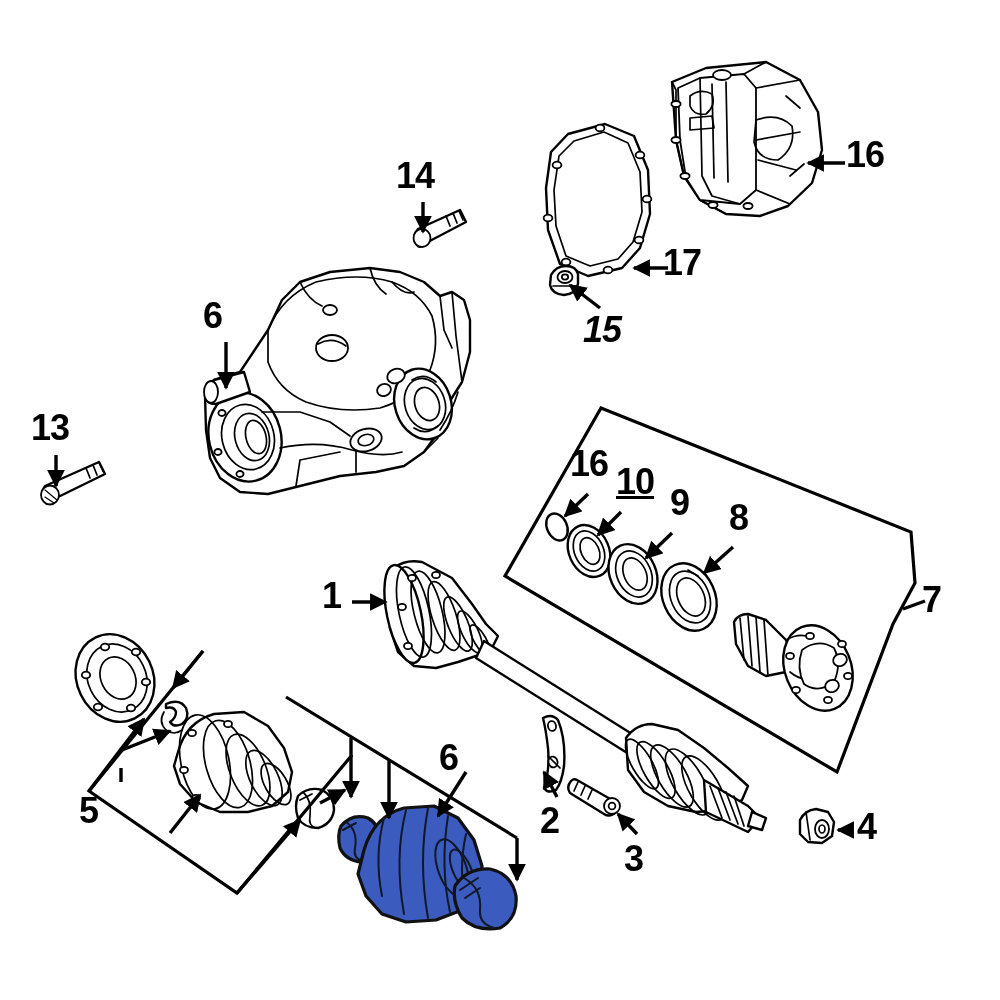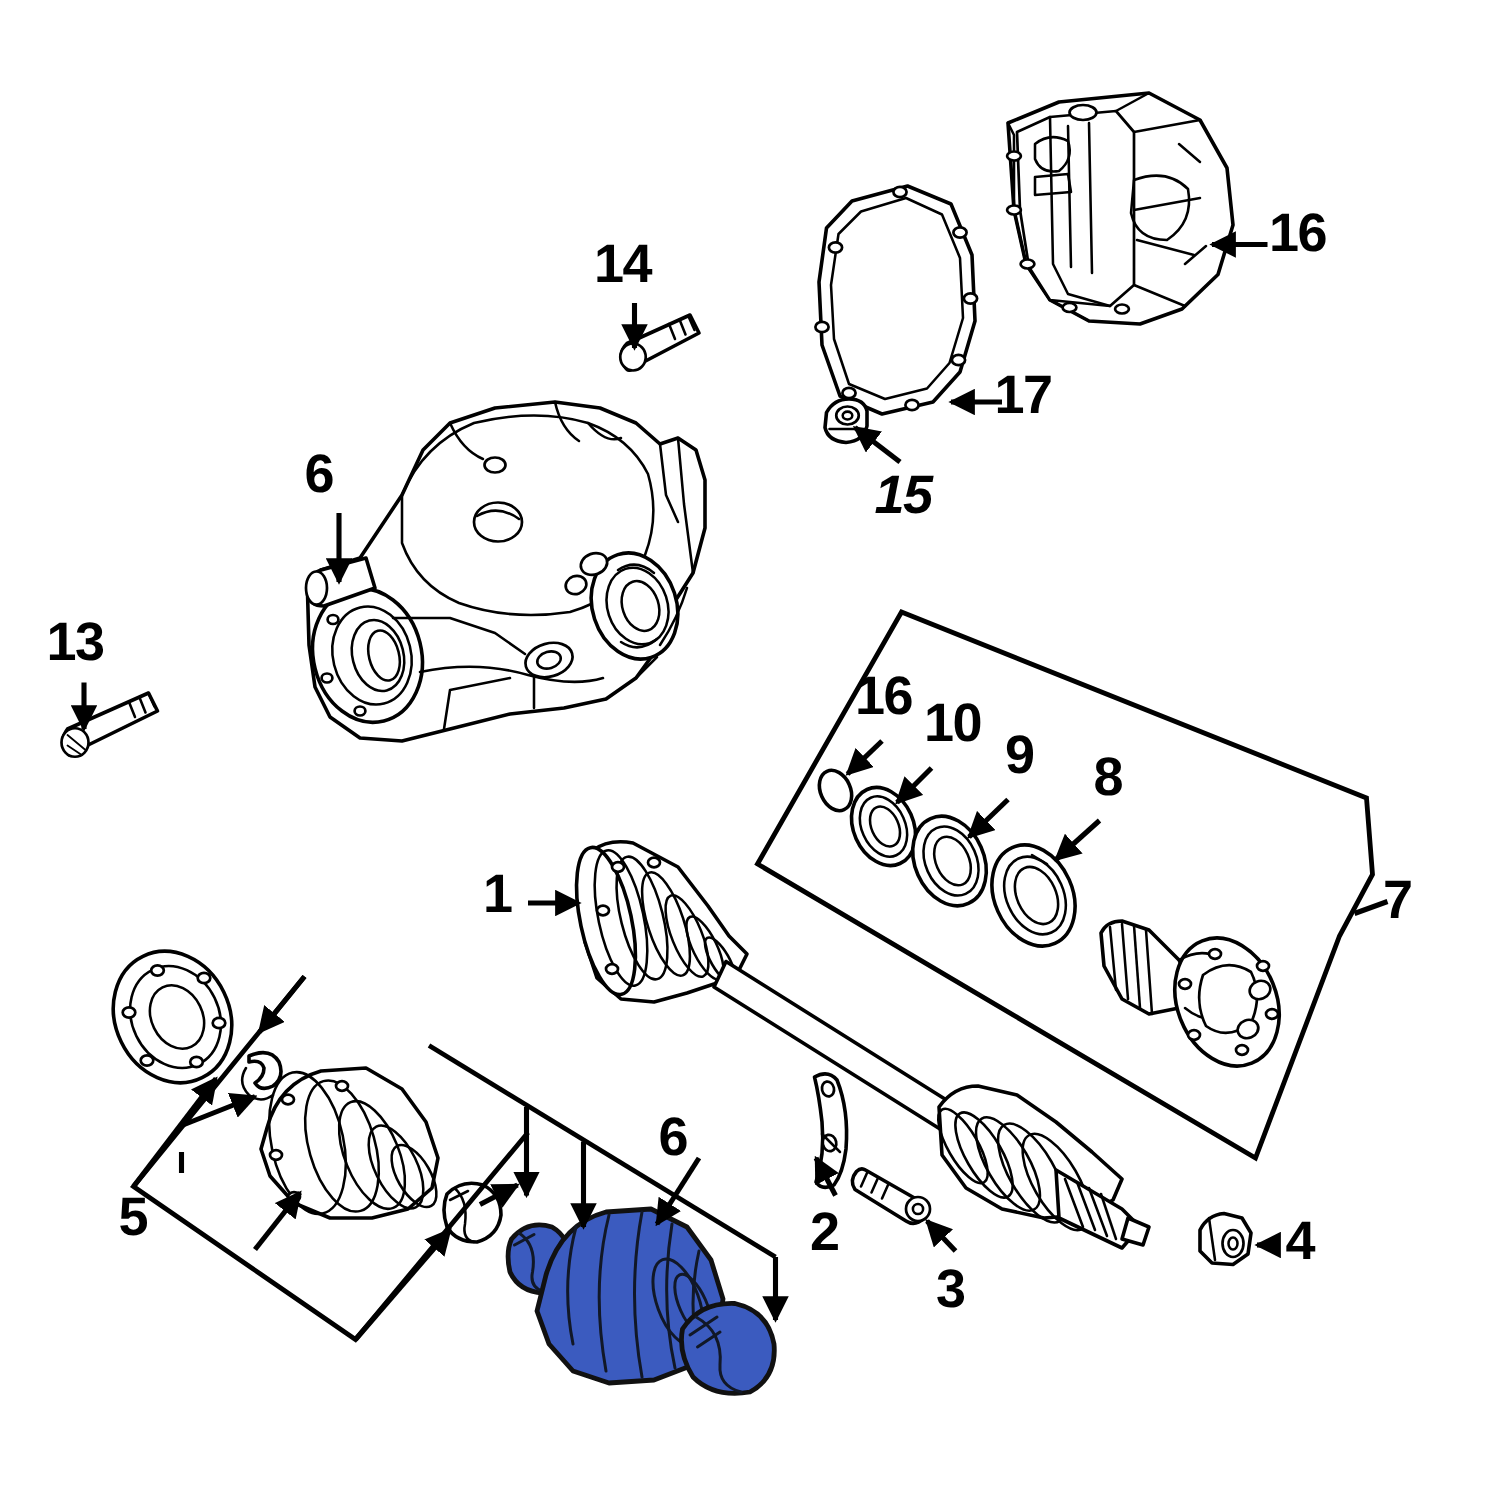--- a/index.html
+++ b/index.html
@@ -405,21 +405,21 @@
 
   <div class="lbl" style="left:322px;top:578px;">1</div>
   <div class="lbl" style="left:540px;top:803px;">2</div>
   <div class="lbl" style="left:624px;top:841px;">3</div>
   <div class="lbl" style="left:857px;top:809px;">4</div>
   <div class="lbl" style="left:79px;top:793px;">5</div>
   <div class="lbl" style="left:439px;top:740px;">6</div>
   <div class="lbl" style="left:922px;top:582px;">7</div>
   <div class="lbl" style="left:729px;top:500px;">8</div>
   <div class="lbl" style="left:670px;top:485px;">9</div>
-  <div class="lbl" style="left:616px;top:464px;">10</div>
+  <div class="lbl" style="left:616px;top:464px;text-decoration:underline;">10</div>
   <div class="lbl" style="left:570px;top:446px;">16</div>
   <div class="lbl" style="left:203px;top:298px;">6</div>
   <div class="lbl" style="left:31px;top:410px;text-align:center;">13</div>
   <div class="lbl" style="left:396px;top:158px;">14</div>
   <div class="lbl" style="left:583px;top:312px;font-style:italic;">15</div>
   <div class="lbl" style="left:846px;top:137px;">16</div>
   <div class="lbl" style="left:663px;top:245px;">17</div>
 
 </div>
 

